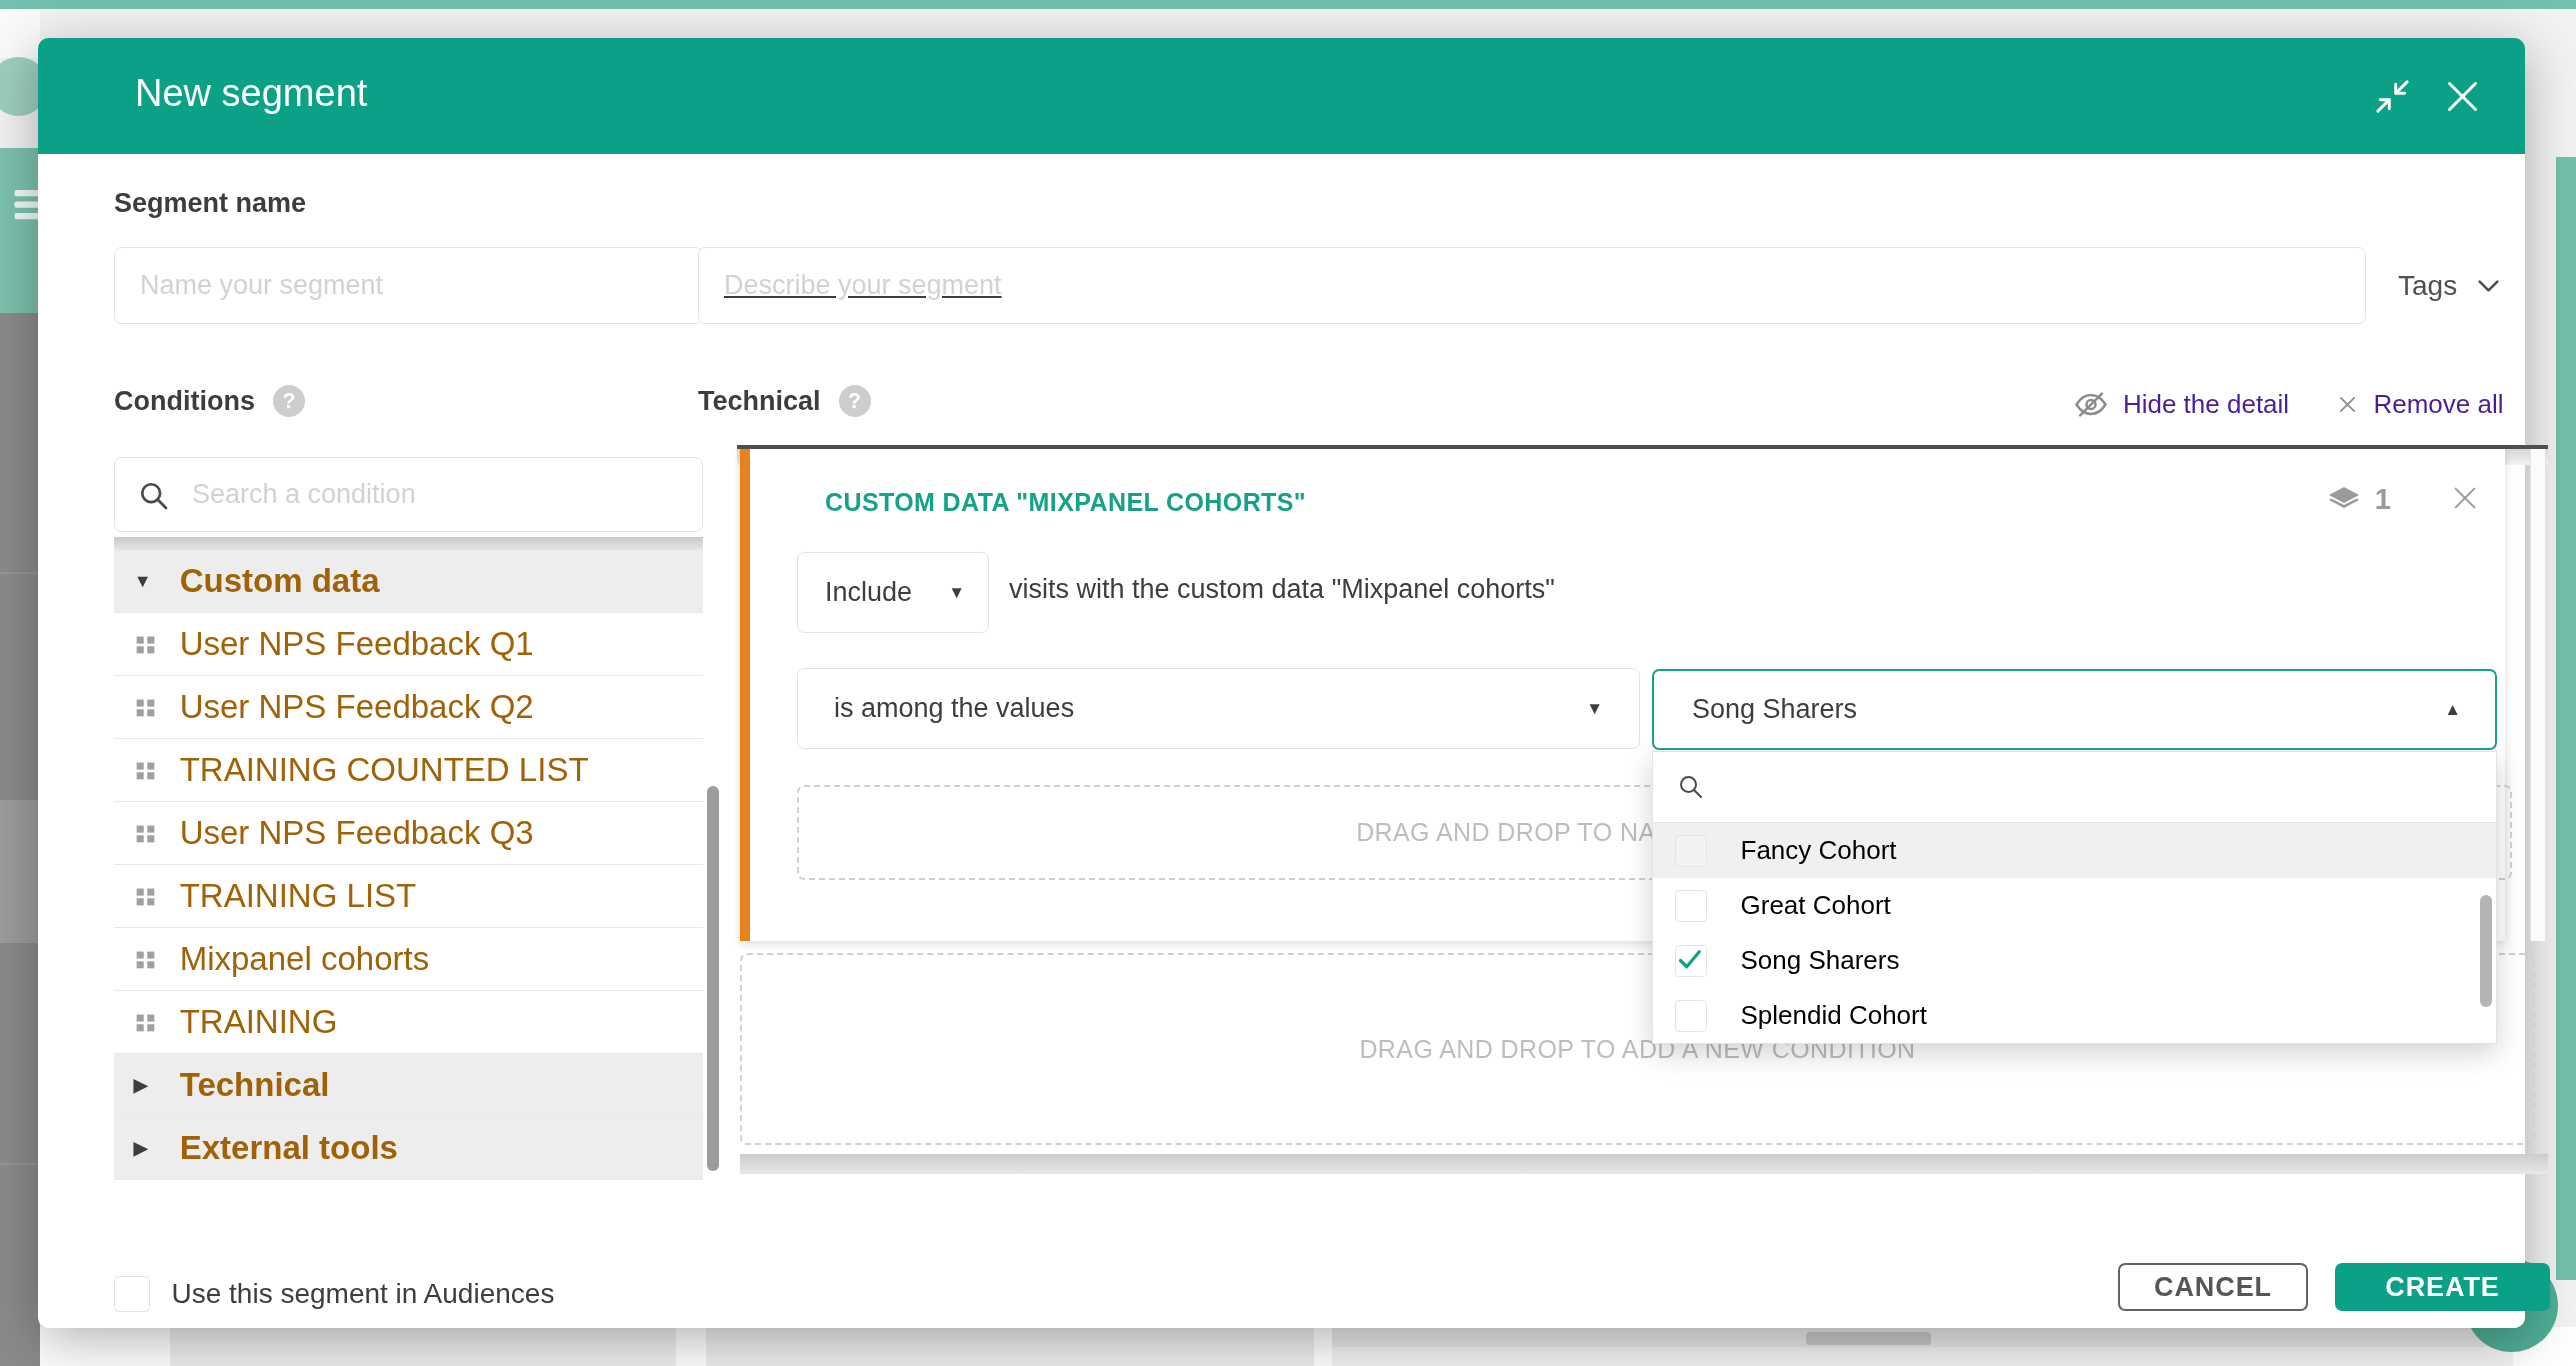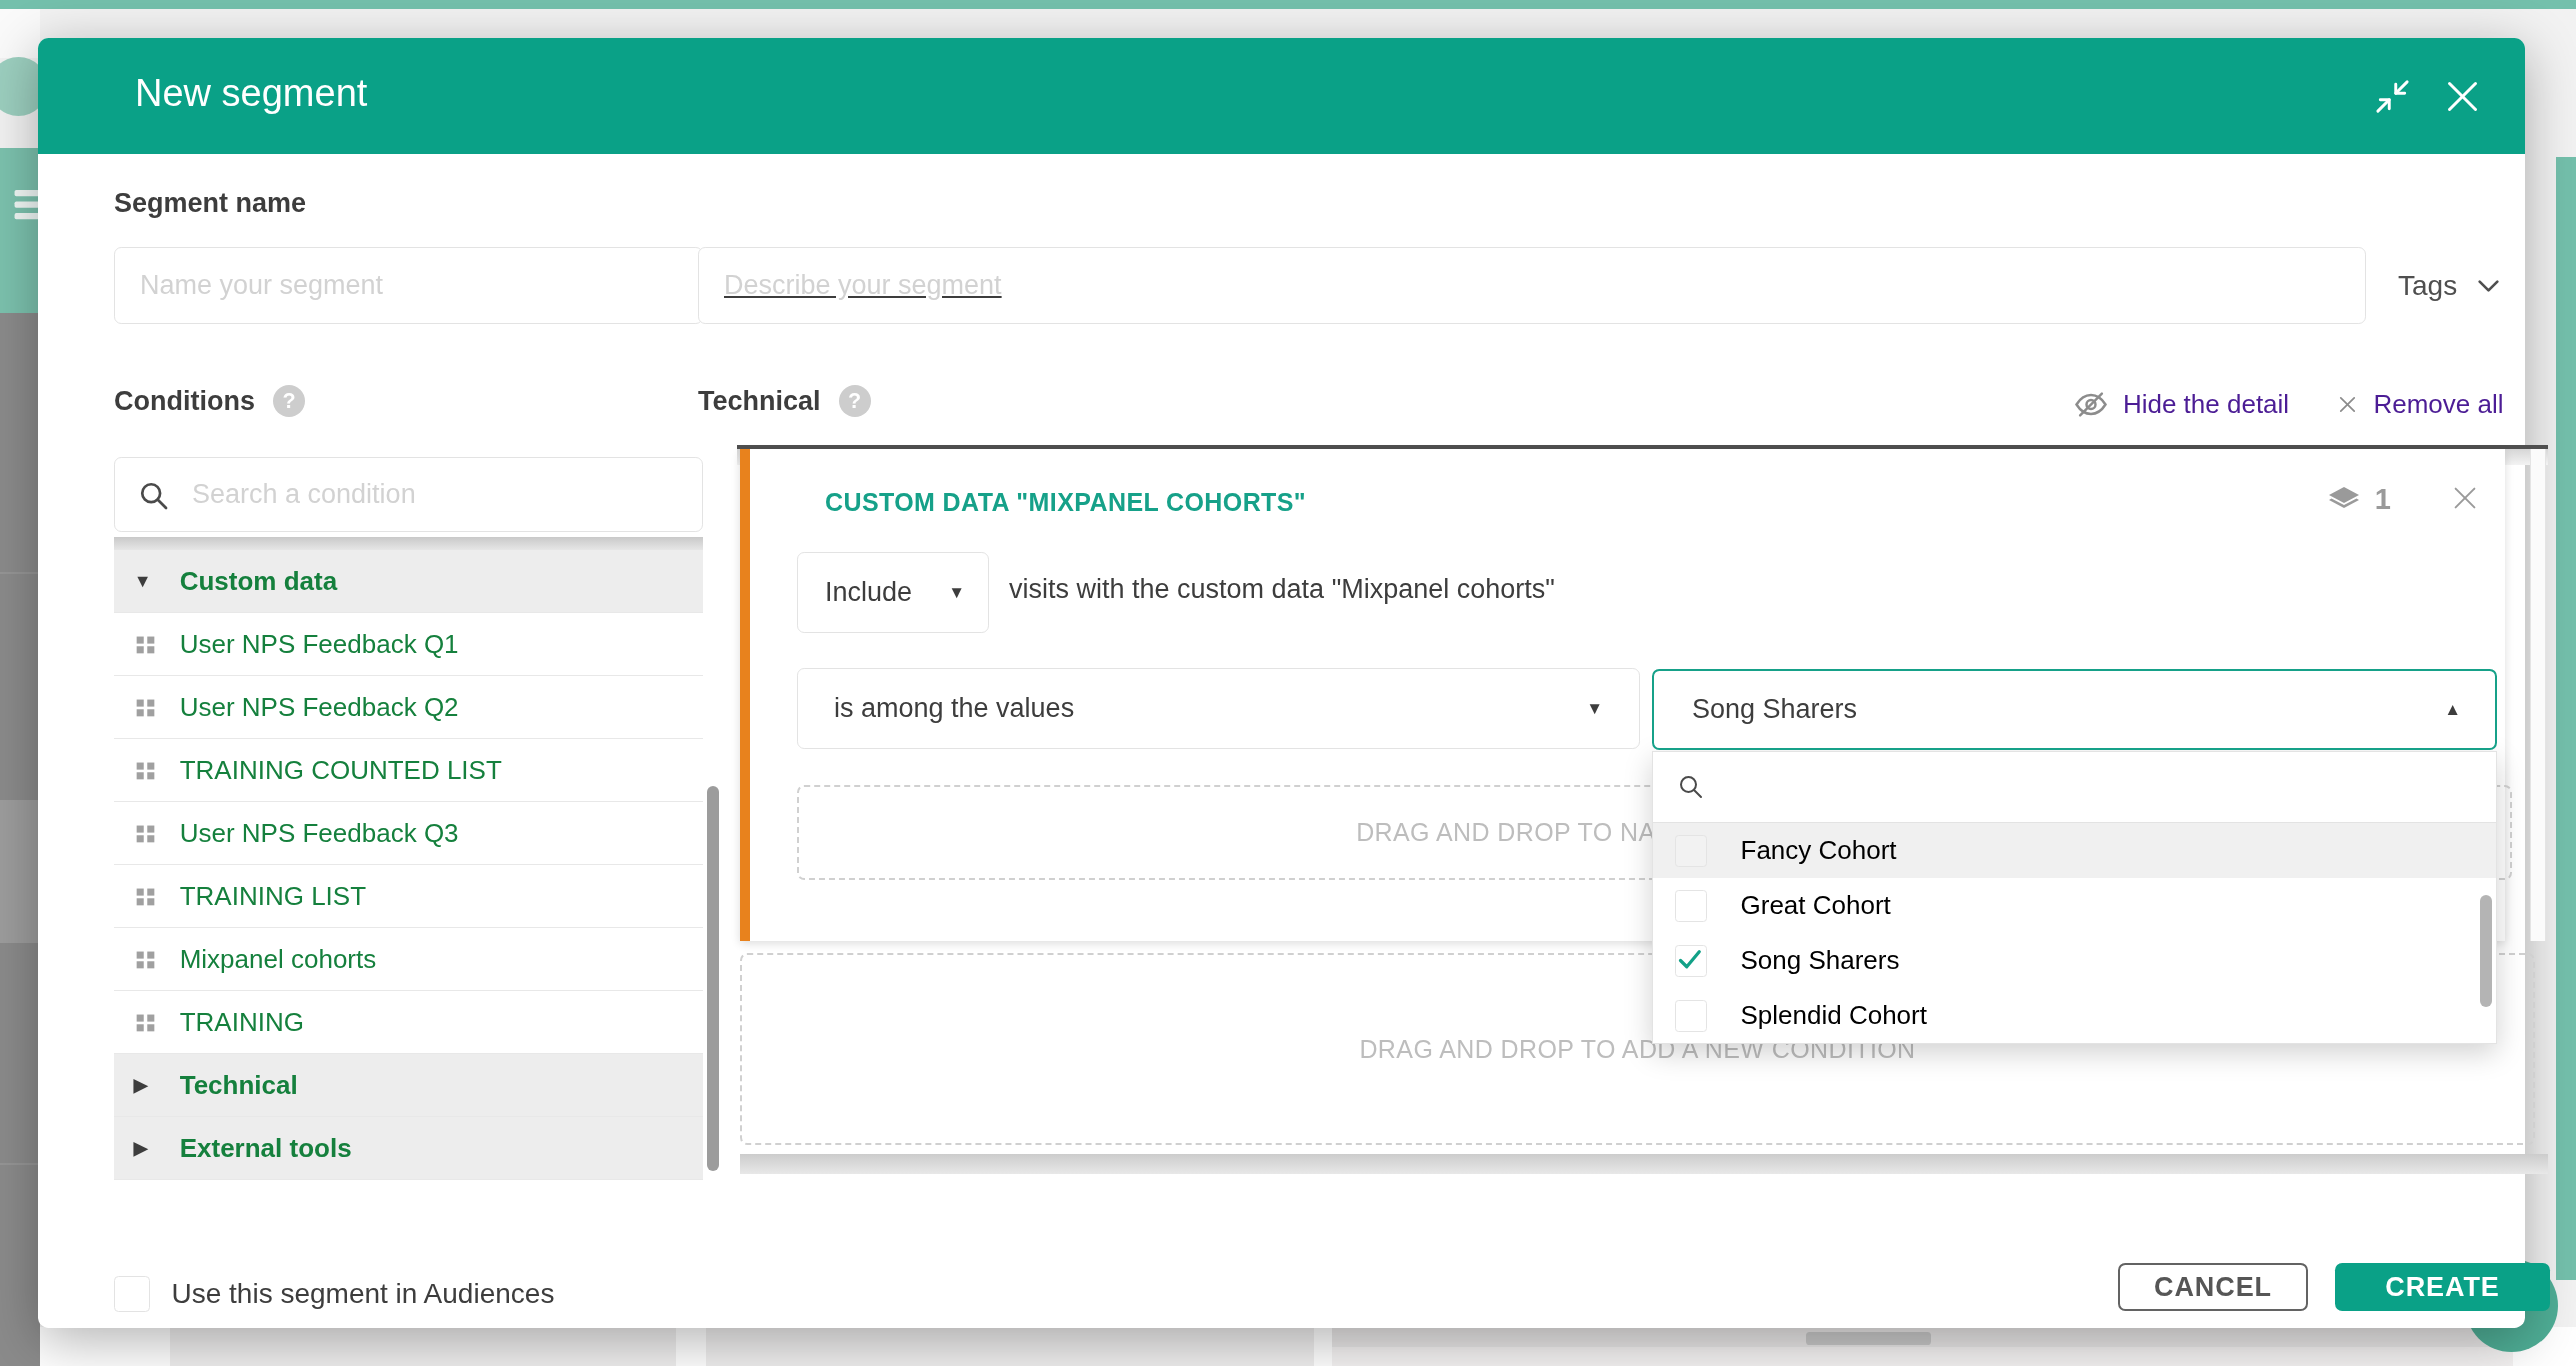--- a/index.html
+++ b/index.html
@@ -45,21 +45,21 @@
   .search-wrap{position:absolute;left:76px;top:419px;width:589px;height:75px;}
   .search-wrap input{width:589px;height:75px;padding-left:77px;}
   .search-wrap svg{position:absolute;left:23px;top:21.5px;z-index:2;}
   .ltrack{position:absolute;left:76px;top:499px;width:589px;height:12.5px;
     background:linear-gradient(#c9c9c9,#e6e6e6);}
   .clist{position:absolute;left:76px;top:512px;width:589px;}
   .cond-row{box-sizing:border-box;height:63px;display:flex;align-items:center;gap:23px;
     padding-left:19.7px;background:#fff;border-bottom:0.9px solid #e8e8e8;cursor:pointer;}
   .cond-row.group{background:#ededed;font-weight:700;}
   .cond-row .tri{font-size:18px;color:#3d3d3d;width:23px;}
-  .cond-row .lbl{font-size:26px;color:#15803d;}
+  .cond-row .lbl{font-size:33px;color:#a16207;}
   .vthumb{position:absolute;left:669px;top:748px;width:11.6px;height:385px;background:#9c9c9c;border-radius:6.3px;}
   .tip{position:absolute;left:76px;top:1170px;font-size:26px;font-style:italic;color:#12a188;}
   .audrow{position:absolute;left:76px;top:1238px;display:flex;align-items:center;gap:21.5px;cursor:pointer;}
   .cbox{width:36px;height:36px;border:1.8px solid #e3e3e3;border-radius:4.5px;background:#fff;box-sizing:border-box;}
   .audrow span{font-size:28px;color:#3d3d3d;}
   
   .def-actions{position:absolute;right:21.5px;top:351px;display:flex;align-items:center;gap:47px;}
   .def-action{display:flex;align-items:center;gap:14.3px;color:#4c1d95;font-size:26px;cursor:pointer;}
   
   .def-topline{position:absolute;left:699px;top:407px;width:1811px;height:3.6px;background:#4f4f4f;}

